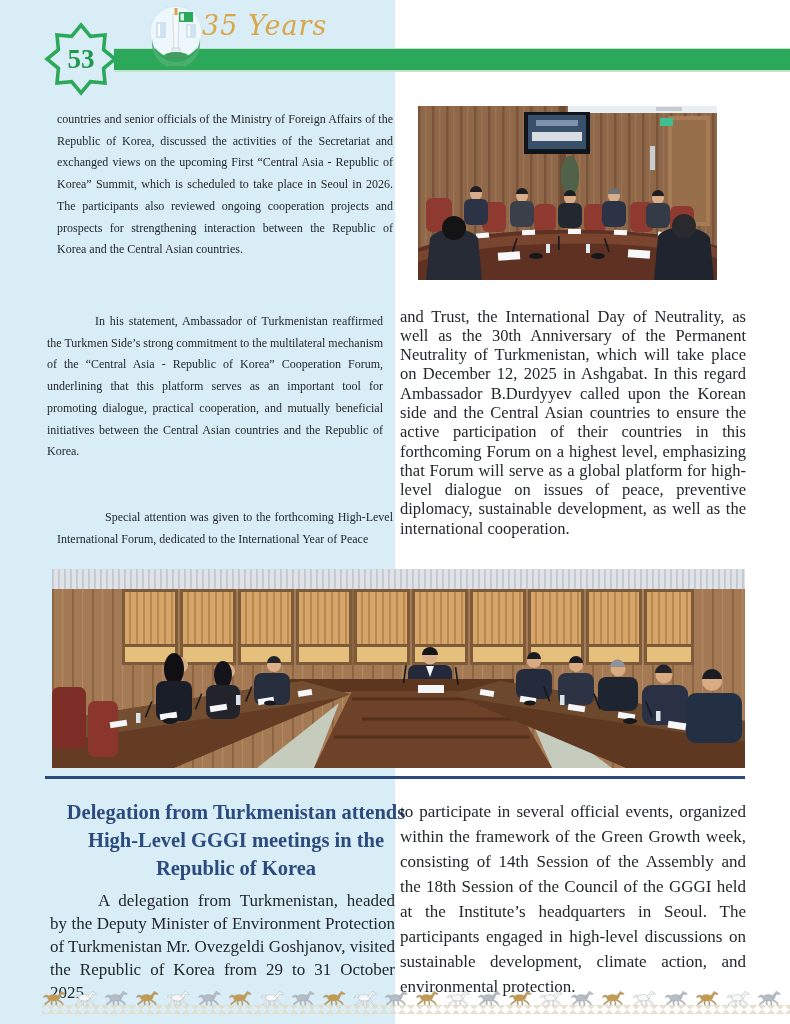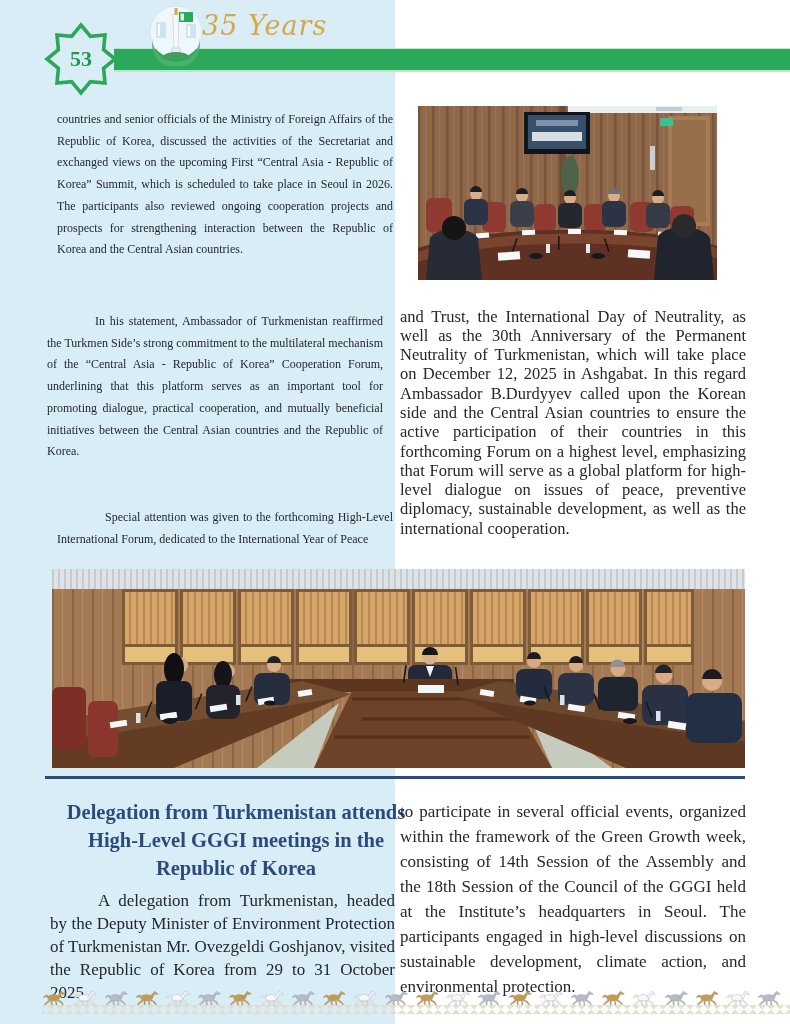--- a/index.html
+++ b/index.html
@@ -5,21 +5,21 @@
   html,body{margin:0;padding:0;background:#ffffff;}
   .page{position:relative;width:790px;height:1024px;background:#ffffff;overflow:hidden;
         font-family:"Liberation Serif",serif;color:#23272b;}
   .abs{position:absolute;}
   .blue-panel{left:0;top:0;width:395px;height:1024px;background:#d9edf7;}
   
   .green-band{left:114px;top:48px;right:0;height:21px;background:#2ba85a;
               border-top:1px solid #bfe3cc;border-bottom:2px solid #c2e4cf;z-index:2;}
   .star-wrap{left:44px;top:22px;width:74px;height:74px;z-index:3;}
   .star-num{position:absolute;left:0;top:0;width:74px;height:74px;display:flex;align-items:center;
-            justify-content:center;font-weight:bold;font-size:22px;color:#1f9850;}
+            justify-content:center;font-weight:bold;font-size:27px;color:#1f9850;}
   .logo-wrap{left:148px;top:4px;width:56px;height:62px;z-index:3;}
   .anniv{left:202px;top:10px;z-index:3;font-style:italic;font-family:"DejaVu Serif",serif;
          font-weight:normal;font-size:27px;color:#d9a648;letter-spacing:1px;}
   
   .col-text{font-size:12px;line-height:21.7px;text-align:justify;}
   .rcol-text{font-size:16.5px;line-height:19.3px;text-align:justify;}
   .indent{text-indent:48px;}
   .p1{left:57px;top:97px;width:336px;}
   .p2{left:47px;top:299px;width:336px;}
   .p3{left:57px;top:495px;width:336px;}

